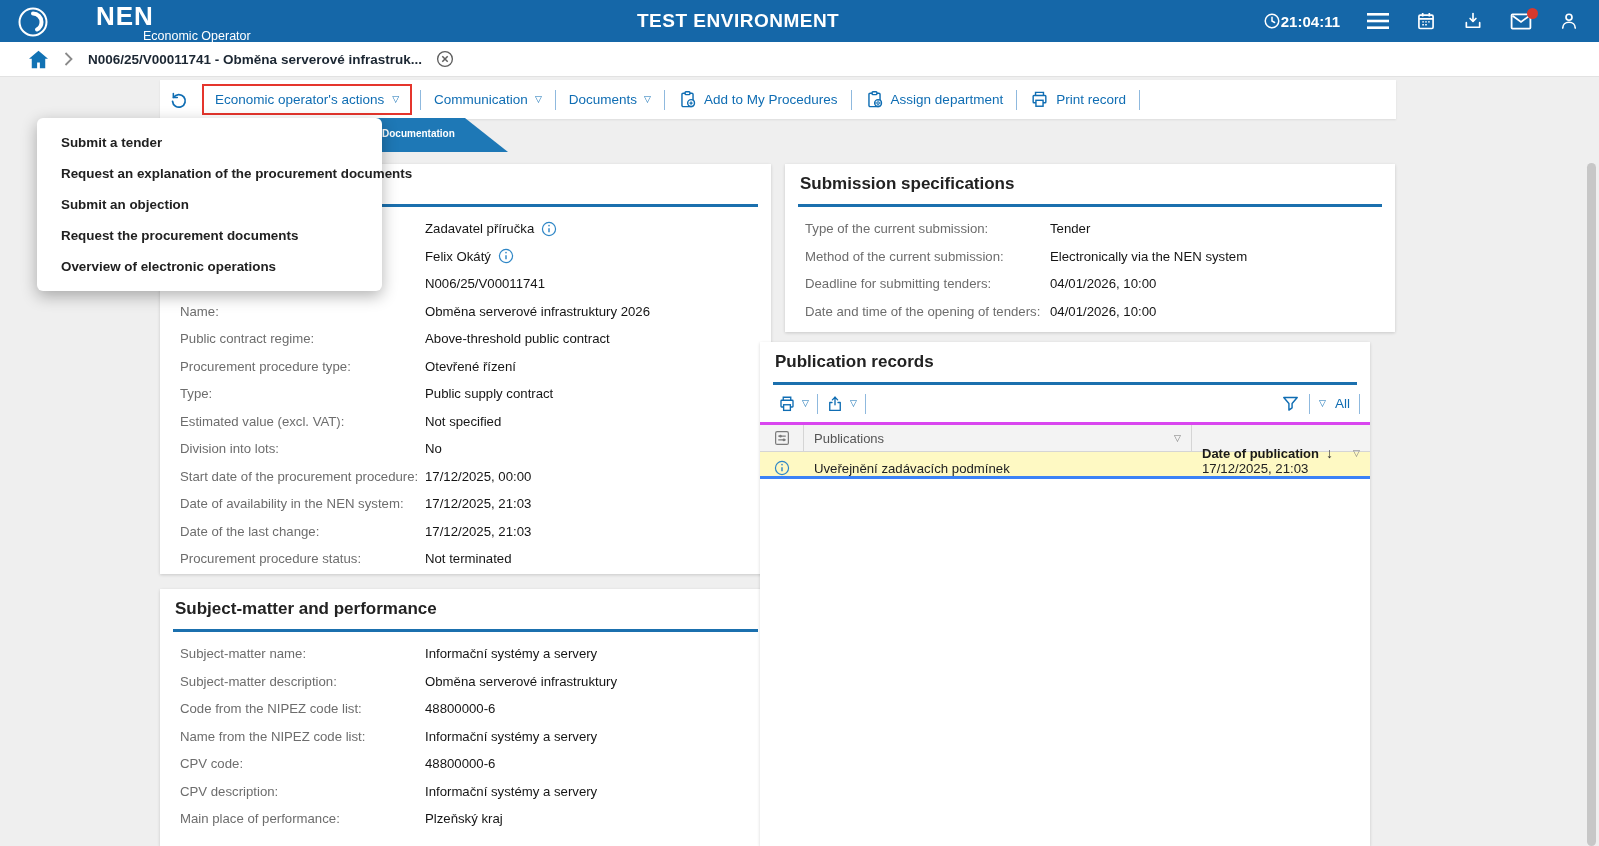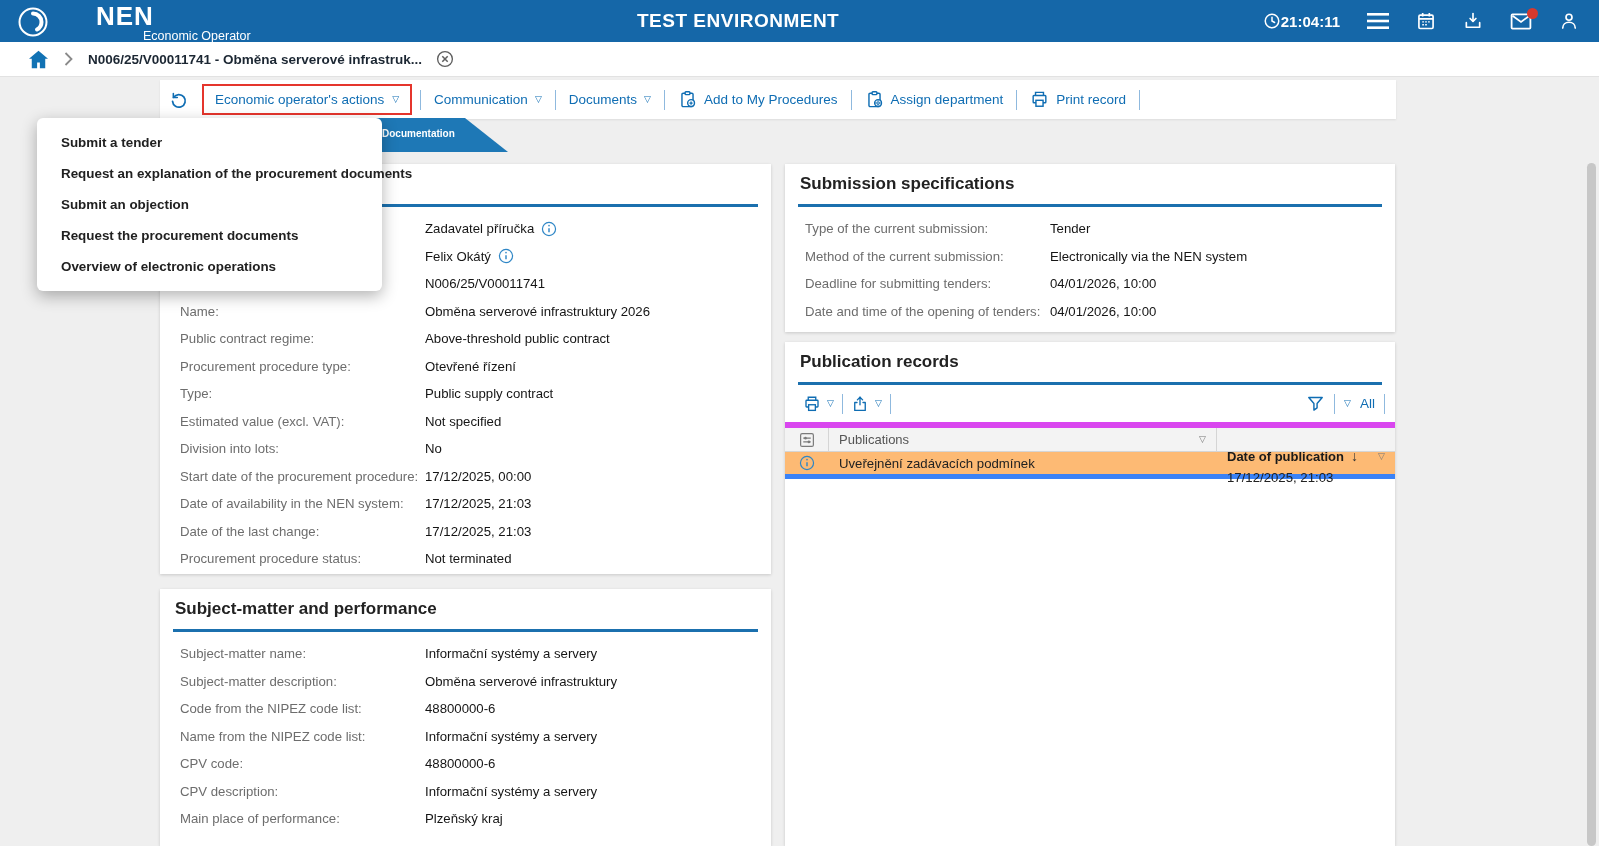--- a/index.html
+++ b/index.html
@@ -50,43 +50,43 @@
   .history-btn{padding:0 10px 0 9px;}
   .actions-box{border:2px solid var(--highlight);height:31px;display:flex;align-items:center;gap:8px;padding:0 11px;margin:0 8px 0 4px;cursor:pointer;}
   .caret{font-size:9px;line-height:1;position:relative;top:0px;}
 
   .tab{position:absolute;left:352px;top:41px;width:156px;height:34px;background:var(--tab);color:#fff;font-size:10px;font-weight:bold;line-height:32px;padding-left:30px;clip-path:polygon(0 0,113px 0,156px 100%,0 100%);}
 
   .card{position:absolute;background:#fff;box-shadow:0 1px 3px rgba(0,0,0,.16);}
   #card-overview{left:160px;top:87px;width:611px;height:410px;}
   #card-subject{left:160px;top:512px;width:611px;height:257px;}
   #card-submission{left:785px;top:87px;width:610px;height:168px;}
-  #card-publications{left:785px;top:265px;width:610px;height:504px;}
+  #card-publications{left:760px;top:265px;width:610px;height:504px;}
 
   .card-head{height:40px;display:flex;align-items:center;padding:0 15px;font-size:17px;font-weight:bold;color:#222;}
   .card-rule{height:3px;background:var(--rule);margin:0 13px;}
   .rows{padding-top:8px;}
   .row{display:flex;align-items:center;height:27.5px;padding-left:20px;font-size:13.2px;}
   .row .lbl{width:245px;flex:none;color:var(--label);}
   .row .val{font-weight:normal;color:#151515;display:flex;align-items:center;gap:7px;}
   .info-icon{color:#2E86C6;flex:none;}
 
   
   .pub-toolbar{height:37px;display:flex;align-items:center;padding:0 10px;color:var(--accent);}
   .pub-group{display:flex;align-items:center;gap:6px;padding:0 8px;cursor:pointer;}
   .pub-right{margin-left:auto;display:flex;align-items:center;gap:9px;font-size:13.5px;}
-  .thead{height:30px;background:#F3F3F3;border-top:6px solid #d946ef;border-bottom:1px solid #D5D5D5;display:flex;align-items:stretch;font-size:13px;color:#555;}
+  .thead{height:30px;background:#F3F3F3;border-top:3px solid #d946ef;border-bottom:1px solid #D5D5D5;display:flex;align-items:stretch;font-size:13px;color:#555;}
   .col-ic{width:44px;flex:none;display:flex;align-items:center;justify-content:center;border-right:1px solid #D5D5D5;}
   .col-pub{flex:1;display:flex;align-items:center;padding:0 10px;border-right:1px solid #D5D5D5;}
   .col-pub .caret{margin-left:auto;color:#777;}
   .col-date{width:178px;flex:none;display:flex;align-items:center;gap:7px;padding:0 10px;margin-top:28px;}
   .col-date .hdr{font-weight:bold;color:#1a1a1a;}
   .col-date .sort{font-size:14px;color:#333;}
   .col-date .caret{margin-left:auto;color:#777;}
-  .trow{height:27px;display:flex;align-items:center;border-bottom:5px solid #3b82f6;font-size:13.2px;color:#222;background:#fdba74;}
+  .trow{height:27px;display:flex;align-items:flex-end;border-bottom:3px solid #3b82f6;font-size:13.2px;color:#222;background:#fef9c3;}
   .trow .col-ic{border-right:none;}
   .trow .col-pub{border-right:none;}
 
   
   .menu{position:absolute;left:37px;top:41px;width:345px;background:#fff;border-radius:6px;box-shadow:0 5px 16px rgba(0,0,0,.3);padding:9px 0;z-index:50;}
   .menu-item{height:31px;line-height:31px;padding-left:24px;font-size:13.4px;font-weight:bold;color:#212121;cursor:pointer;white-space:nowrap;}
 
   .scroll-thumb{position:absolute;right:3px;top:86px;width:9px;height:683px;border-radius:5px;background:#C7C7C7;}
 </style>
 </head>

